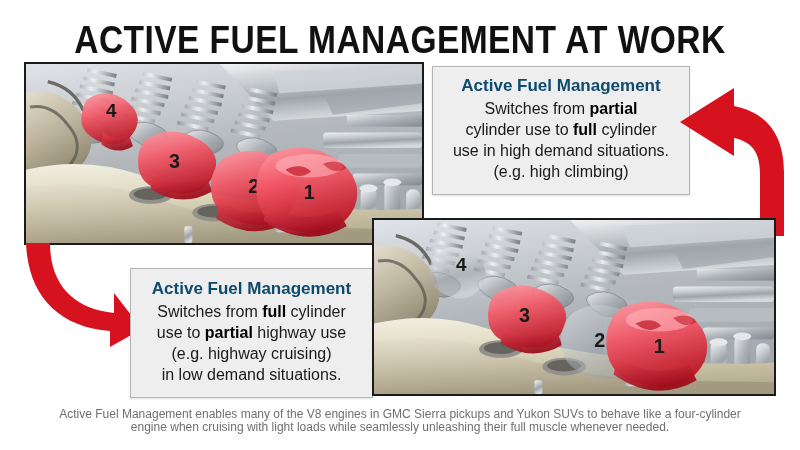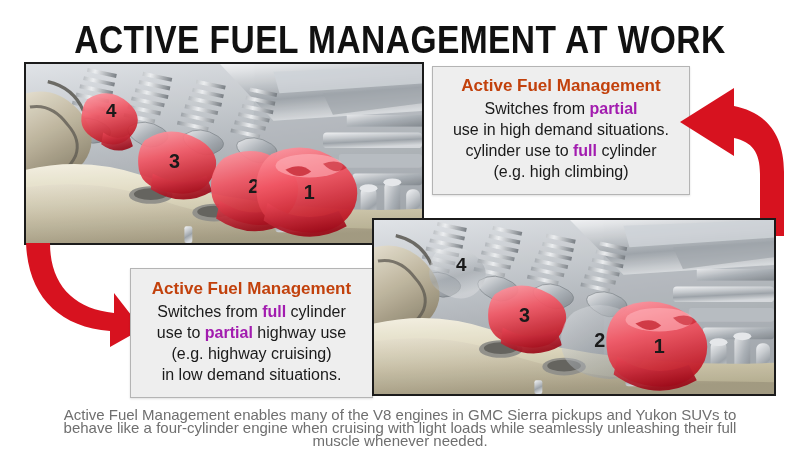--- a/index.html
+++ b/index.html
@@ -79,35 +79,35 @@
   }
   #callout-bottom {
     left: 130px;
     top: 268px;
     width: 243px;
     height: 130px;
     padding: 9px 6px 0 6px;
   }
   .callout .co-head {
     display: block;
-    color: #c2410c;
+    color: #0c4a6e;
     font-weight: bold;
     font-size: 17px;
     line-height: 21px;
     margin-bottom: 2px;
     white-space: nowrap;
   }
   .callout .co-line {
     display: block;
     font-size: 16px;
     line-height: 21px;
     white-space: nowrap;
   }
   .callout .hl {
-    color: #a21caf;
+    color: #000000;
     font-weight: bold;
     text-align: right;
   }
 
   
   .arrow-wrap {
     position: absolute;
     pointer-events: none;
   }
   #arrow-right {
@@ -125,21 +125,21 @@
   .arrow-wrap svg { display: block; width: 100%; height: 100%; }
 
   
   #caption {
     position: absolute;
     left: 48px;
     top: 408px;
     width: 704px;
     text-align: center;
     font-family: "Liberation Sans Narrow", "Liberation Sans", sans-serif;
-    font-size: 15px;
+    font-size: 12px;
     line-height: 13px;
     color: #6f6f6f;
   }
 </style>
 </head>
 <body>
 
 <div id="page">
 
   <div id="title">ACTIVE FUEL MANAGEMENT AT WORK</div>
@@ -283,22 +283,22 @@
       </g>
 
       <path d="M0 0 L0 183 L400 183 L400 0 Z" fill="none"></path>
       <rect x="0" y="0" width="400" height="183" fill="#ffffff" opacity="0.04"></rect>
     </svg>
   </div>
 
   <div class="callout" id="callout-top">
     <span class="co-head">Active Fuel Management</span>
     <span class="co-line"><span>Switches from </span><span class="hl">partial</span><span></span></span>
+    <span class="co-line"><span>cylinder use to </span><span class="hl">full</span><span> cylinder</span></span>
     <span class="co-line">use in high demand situations.</span>
-    <span class="co-line"><span>cylinder use to </span><span class="hl">full</span><span> cylinder</span></span>
     <span class="co-line">(e.g. high climbing)</span>
   </div>
 
   <div class="arrow-wrap" id="arrow-right">
     <svg viewBox="0 0 124 150">
       <path d="M108 150 L108 86 C108 46 88 26 58 20 L58 2 L4 36 L58 70 L58 52 C76 56 84 66 84 88 L84 150 Z" fill="#d7121f"></path>
     </svg>
   </div>
 
   <div class="arrow-wrap" id="arrow-left">

